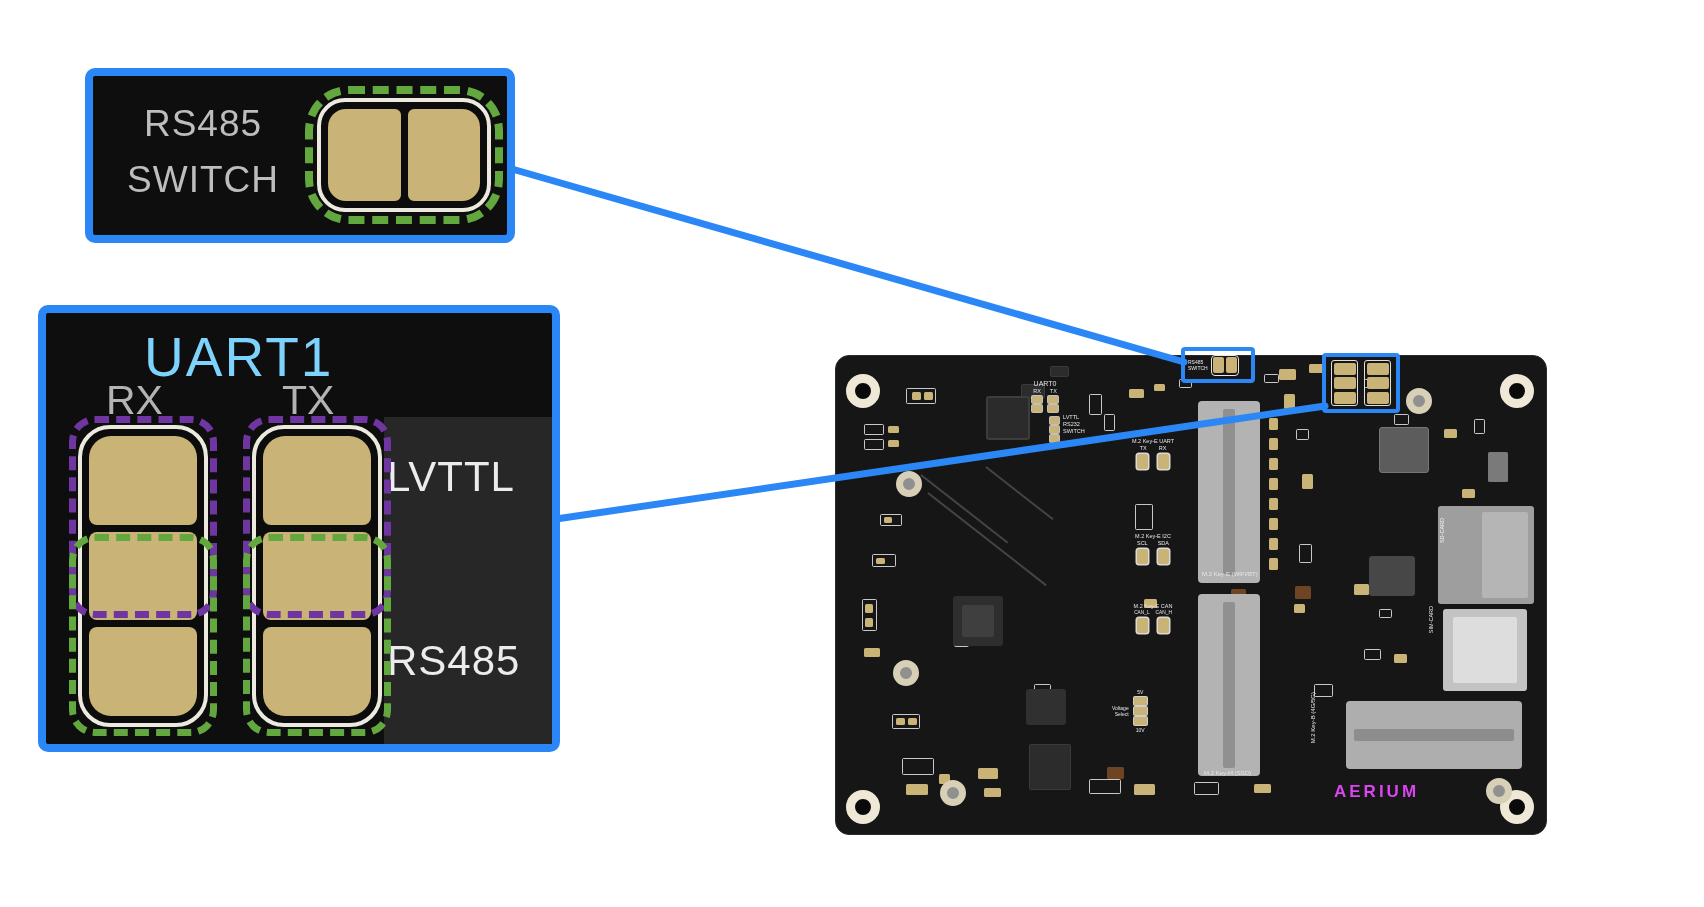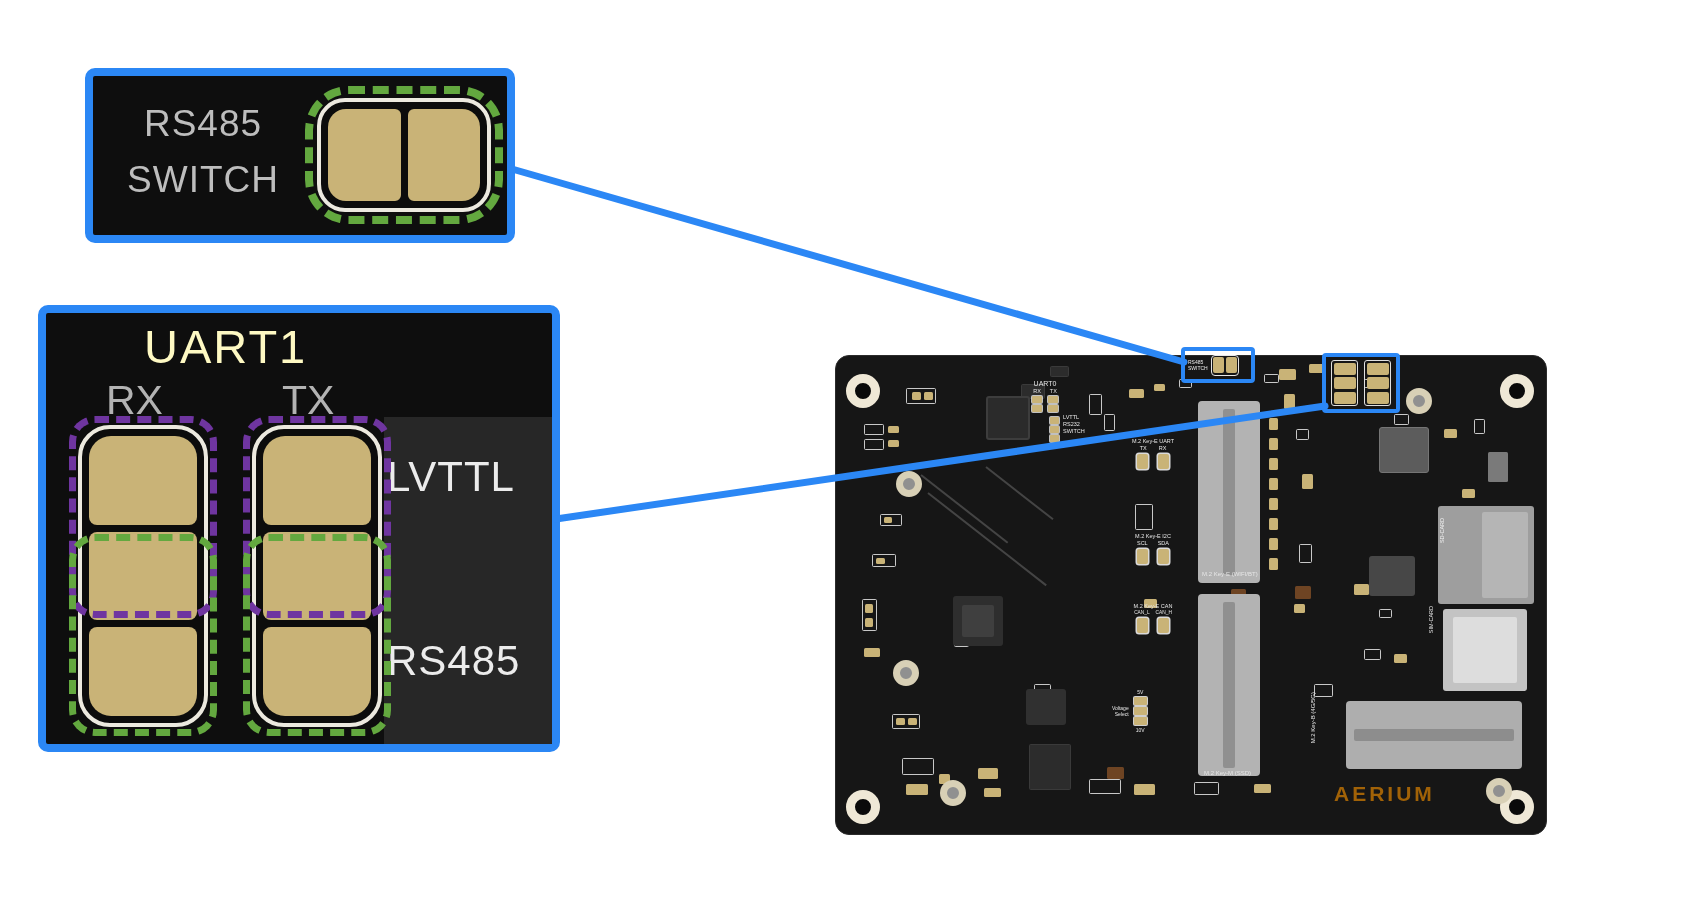--- a/index.html
+++ b/index.html
@@ -15,21 +15,21 @@
   .co1{left:85px;top:68px;width:430px;height:175px}
   .co2{left:38px;top:305px;width:522px;height:447px}
   .co1 .lbl{position:absolute;left:4px;top:20px;width:212px;text-align:center;color:var(--co-gray);font-size:37px;line-height:1.5;letter-spacing:1px}
   .jwrap{position:absolute;left:212px;top:10px;width:198px;height:138px}
   .jgreen{position:absolute;inset:0;border:8px dashed var(--dash-green);border-radius:44px}
   .jwhite{position:absolute;inset:12px;border:4px solid #ece9df;border-radius:28px;background:#0c0c0c;display:flex;gap:7px;padding:7px}
   .jpad{flex:1;background:var(--pad-gold)}
   .jpad.l{border-radius:18px 6px 6px 18px}
   .jpad.r{border-radius:6px 18px 18px 6px}
 
-  .co2 .title{position:absolute;left:98px;top:6px;font-size:47px;color:#fef9c3;letter-spacing:2px}
+  .co2 .title{position:absolute;left:98px;top:12px;font-size:55px;color:#7dd3fc;letter-spacing:2px}
   .co2 .rx{position:absolute;left:60px;top:64px;font-size:41px;color:#b3b3b3}
   .co2 .tx{position:absolute;left:236px;top:64px;font-size:41px;color:#b3b3b3}
   .rpanel{position:absolute;left:338px;top:104px;width:168px;height:327px;background:#272727}
   .mode{position:absolute;color:#ececec;font-size:42px;letter-spacing:1px}
   .mode.lv{left:341px;top:140px}
   .mode.rs{left:341px;top:324px}
   .pwrap{position:absolute;width:130px;height:302px;top:112px}
   .pwrap.c1{left:32px}.pwrap.c2{left:206px}
   .pcol{position:absolute;inset:0;border:4px solid #ece9df;border-radius:32px;background:#0c0c0c;display:flex;flex-direction:column;gap:7px;padding:7px}
   .pbig{flex:1;background:var(--pad-gold);border-radius:8px}
@@ -75,21 +75,21 @@
 
   
   .ss{position:absolute;color:var(--silk);text-align:center}
   .ss .t{font-size:5.5px;white-space:nowrap}
   .vpads{display:flex;flex-direction:column;gap:2px}
   .vp{width:10px;height:7px;background:var(--pad-gold);box-shadow:0 0 0 1px rgba(235,235,235,.8);border-radius:1px;display:block}
   .vp.s{width:9px;height:7px}
   .bp{width:11px;height:15px;background:var(--pad-gold);border-radius:2px;box-shadow:0 0 0 1.5px rgba(240,240,240,.9);display:block}
   .wp{width:13px;height:8px;background:var(--pad-gold);border-radius:1px;box-shadow:0 0 0 1px rgba(240,240,240,.85);display:block}
   .vlab{position:absolute;writing-mode:vertical-rl;transform:rotate(180deg);color:var(--silk);white-space:nowrap}
-  .brand{position:absolute;left:498px;top:426px;font-size:21px;letter-spacing:3px;color:#a16207;font-weight:700}
+  .brand{position:absolute;left:498px;top:426px;font-size:17px;letter-spacing:3px;color:#d946ef;font-weight:700}
 
   
   .d{position:absolute;border-radius:1.5px}
   .d-silk{border:1.5px solid rgba(232,232,232,.85)}
   .d-gold{background:var(--pad-gold)}
   .d-chip{background:#2c2c2c;border:1px solid #3a3a3a}
   .d-gray{background:#7a7a7a}
   .d-brown{background:#6e4423}
   .trace{position:absolute;height:2px;background:rgba(190,190,190,.28);transform-origin:left center}
 </style>

